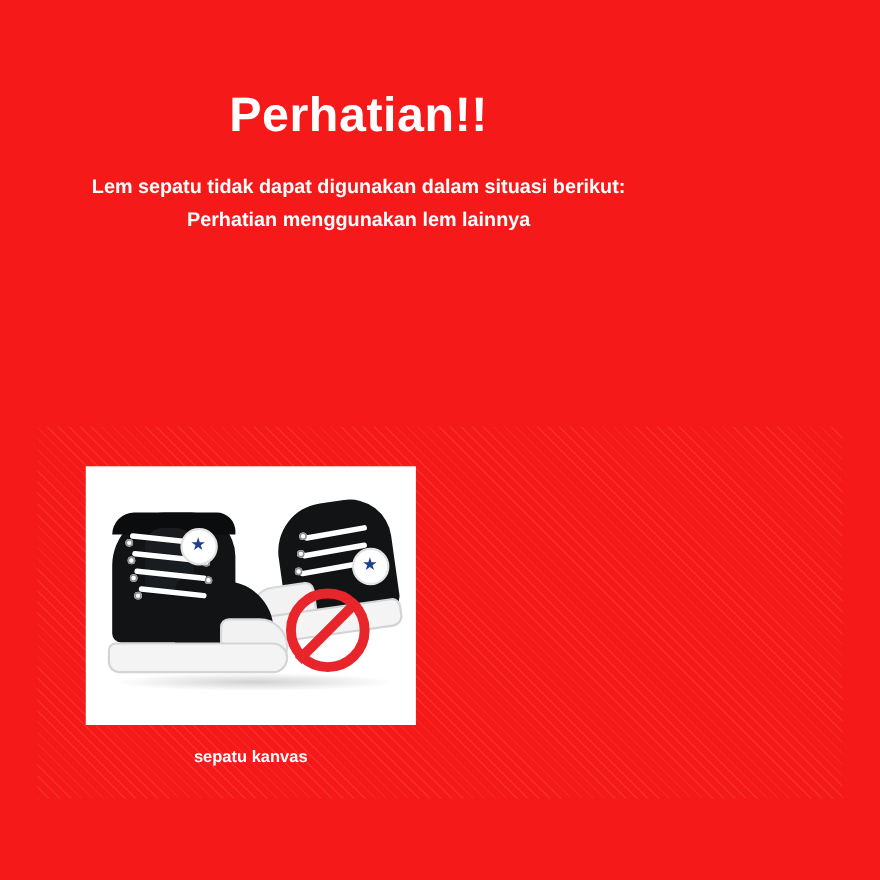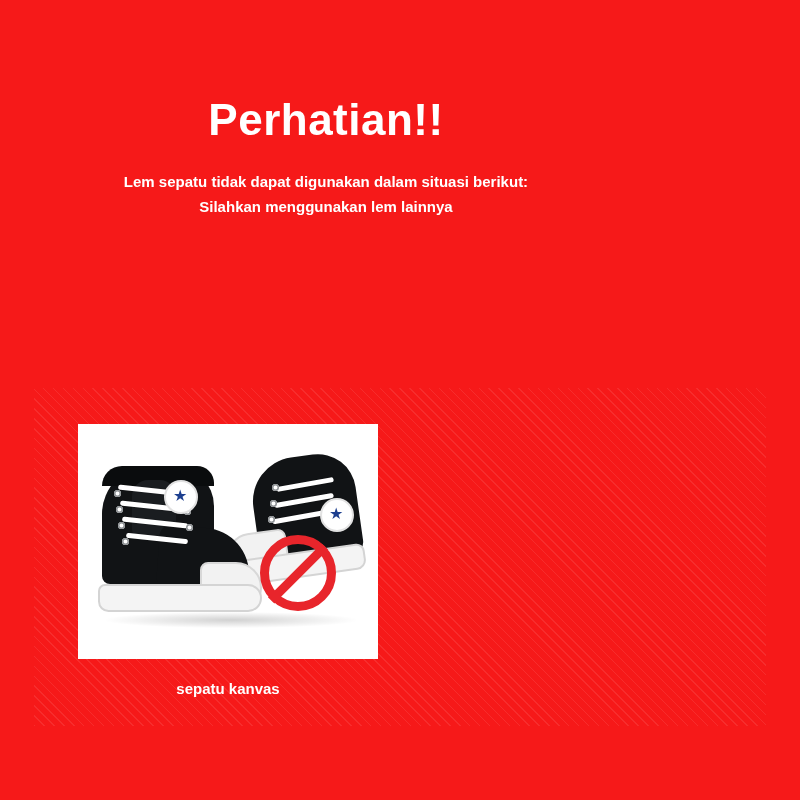--- a/index.html
+++ b/index.html
@@ -17,36 +17,36 @@
   .page {
     position: relative;
     width: 800px;
     height: 800px;
     background: #F61919;
   }
 
   
   .header {
     position: absolute;
-    top: 96px;
+    top: 81px;
     left: 0;
     width: 652px;
     text-align: center;
   }
   .title {
     font-size: 44px;
     font-weight: bold;
     color: #ffffff;
     letter-spacing: 0.5px;
     line-height: 1.1;
     margin: 0;
   }
   .subtitle {
     margin-top: 26px;
-    font-size: 15px;
+    font-size: 18px;
     font-weight: bold;
     color: #ffffff;
     line-height: 1.65;
   }
   .subtitle .line {
     display: block;
   }
 
   
   .panel {
@@ -330,21 +330,21 @@
 </style>
 </head>
 <body>
 
 <div class="page">
 
   <div class="header">
     <h1 class="title">Perhatian!!</h1>
     <div class="subtitle">
       <span class="line">Lem sepatu tidak dapat digunakan dalam situasi berikut:</span>
-      <span class="line">Silahkan menggunakan lem lainnya</span>
+      <span class="line">Perhatian menggunakan lem lainnya</span>
     </div>
   </div>
 
   <div class="panel">
     <div class="cards">
 
 
       <div class="card">
         <div class="photo">
           <div class="canvas-bg"></div>

